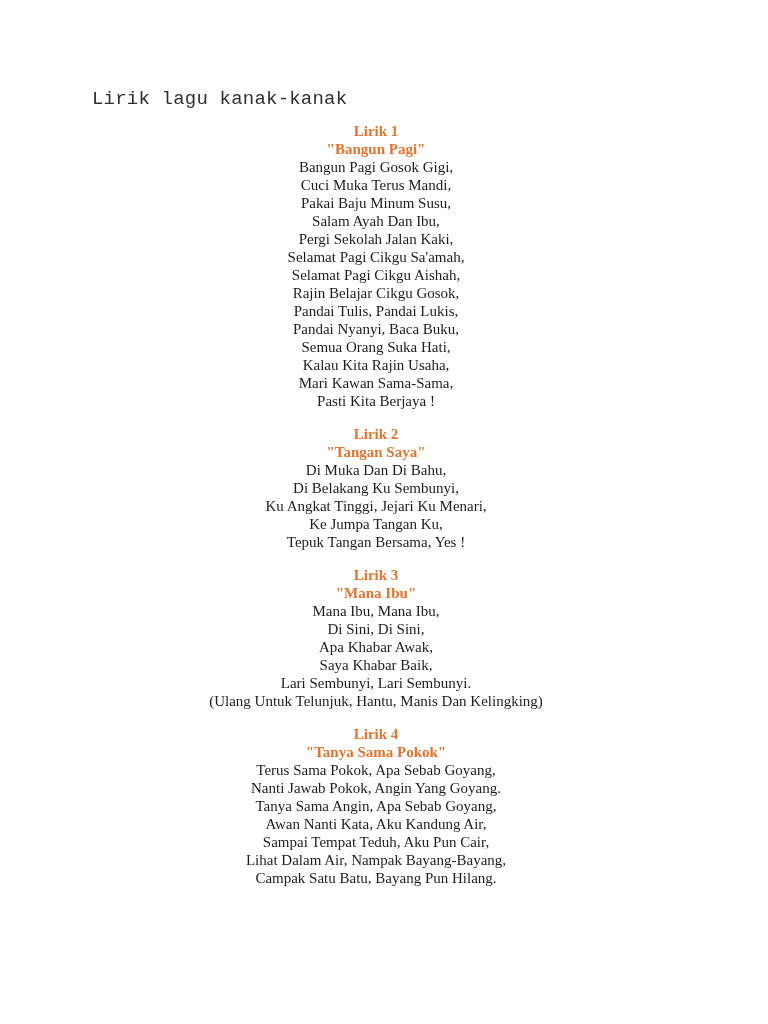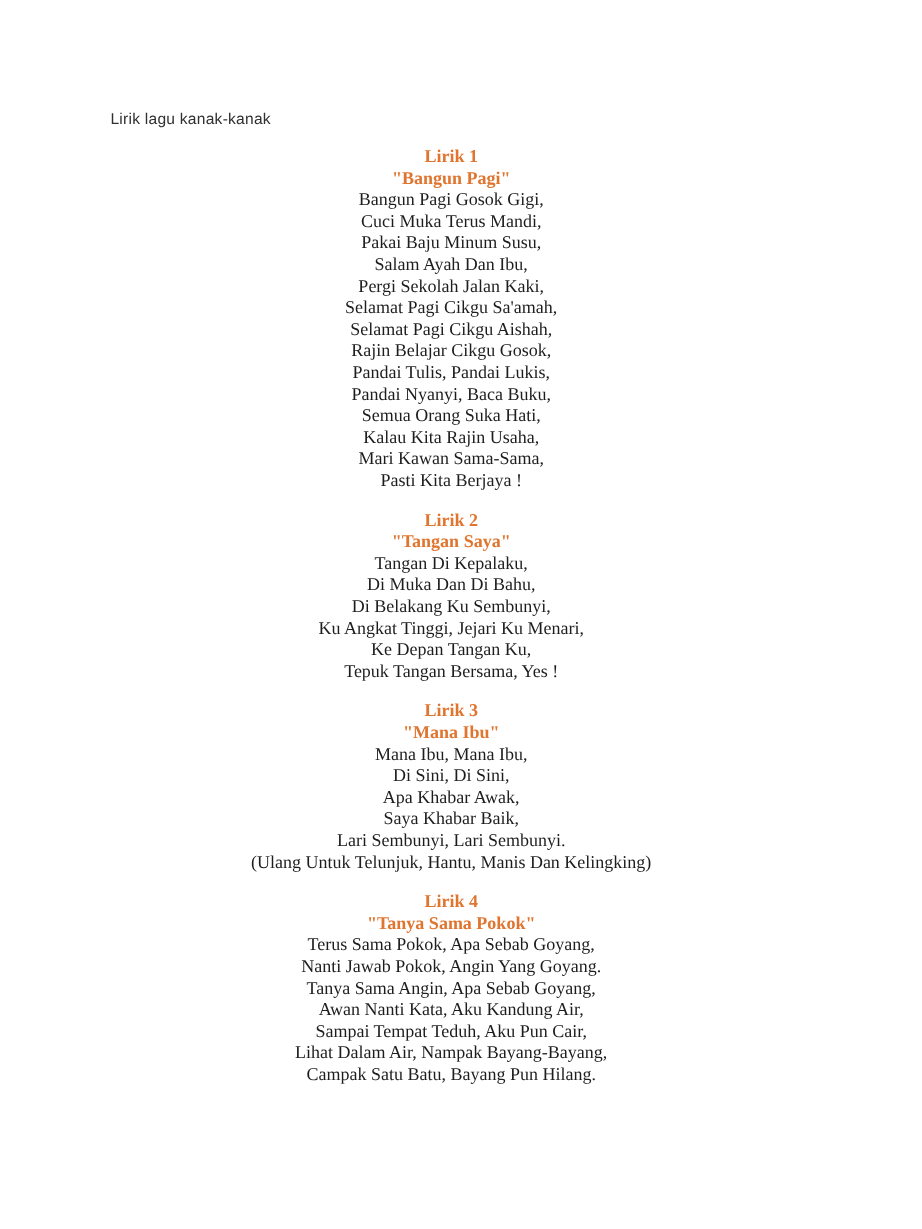--- a/index.html
+++ b/index.html
@@ -13,22 +13,22 @@
     height: 1024px;
     background: #ffffff;
     overflow: hidden;
     font-family: "Liberation Serif", serif;
     color: #1d1d1d;
   }
   .doc-title {
     position: absolute;
     left: 92px;
     top: 90px;
-    font-family: Liberation Sans, sans-serif;
-    font-size: 13px;
+    font-family: Liberation Mono, monospace;
+    font-size: 19px;
     line-height: 18px;
     color: #303030;
     letter-spacing: 0.2px;
   }
   .lyrics {
     position: absolute;
     top: 122px;
     left: 0;
     right: 0;
     text-align: center;
@@ -71,25 +71,24 @@
       <div class="lyric-line">Pandai Nyanyi, Baca Buku,</div>
       <div class="lyric-line">Semua Orang Suka Hati,</div>
       <div class="lyric-line">Kalau Kita Rajin Usaha,</div>
       <div class="lyric-line">Mari Kawan Sama-Sama,</div>
       <div class="lyric-line">Pasti Kita Berjaya !</div>
     </section>
 
     <section class="lyric-section">
       <div class="section-heading">Lirik 2</div>
       <div class="section-subtitle">"Tangan Saya"</div>
-      <div class="lyric-line">Tangan Di Kepalaku,</div>
       <div class="lyric-line">Di Muka Dan Di Bahu,</div>
       <div class="lyric-line">Di Belakang Ku Sembunyi,</div>
       <div class="lyric-line">Ku Angkat Tinggi, Jejari Ku Menari,</div>
-      <div class="lyric-line">Ke Depan Tangan Ku,</div>
+      <div class="lyric-line">Ke Jumpa Tangan Ku,</div>
       <div class="lyric-line">Tepuk Tangan Bersama, Yes !</div>
     </section>
 
     <section class="lyric-section">
       <div class="section-heading">Lirik 3</div>
       <div class="section-subtitle">"Mana Ibu"</div>
       <div class="lyric-line">Mana Ibu, Mana Ibu,</div>
       <div class="lyric-line">Di Sini, Di Sini,</div>
       <div class="lyric-line">Apa Khabar Awak,</div>
       <div class="lyric-line">Saya Khabar Baik,</div>

